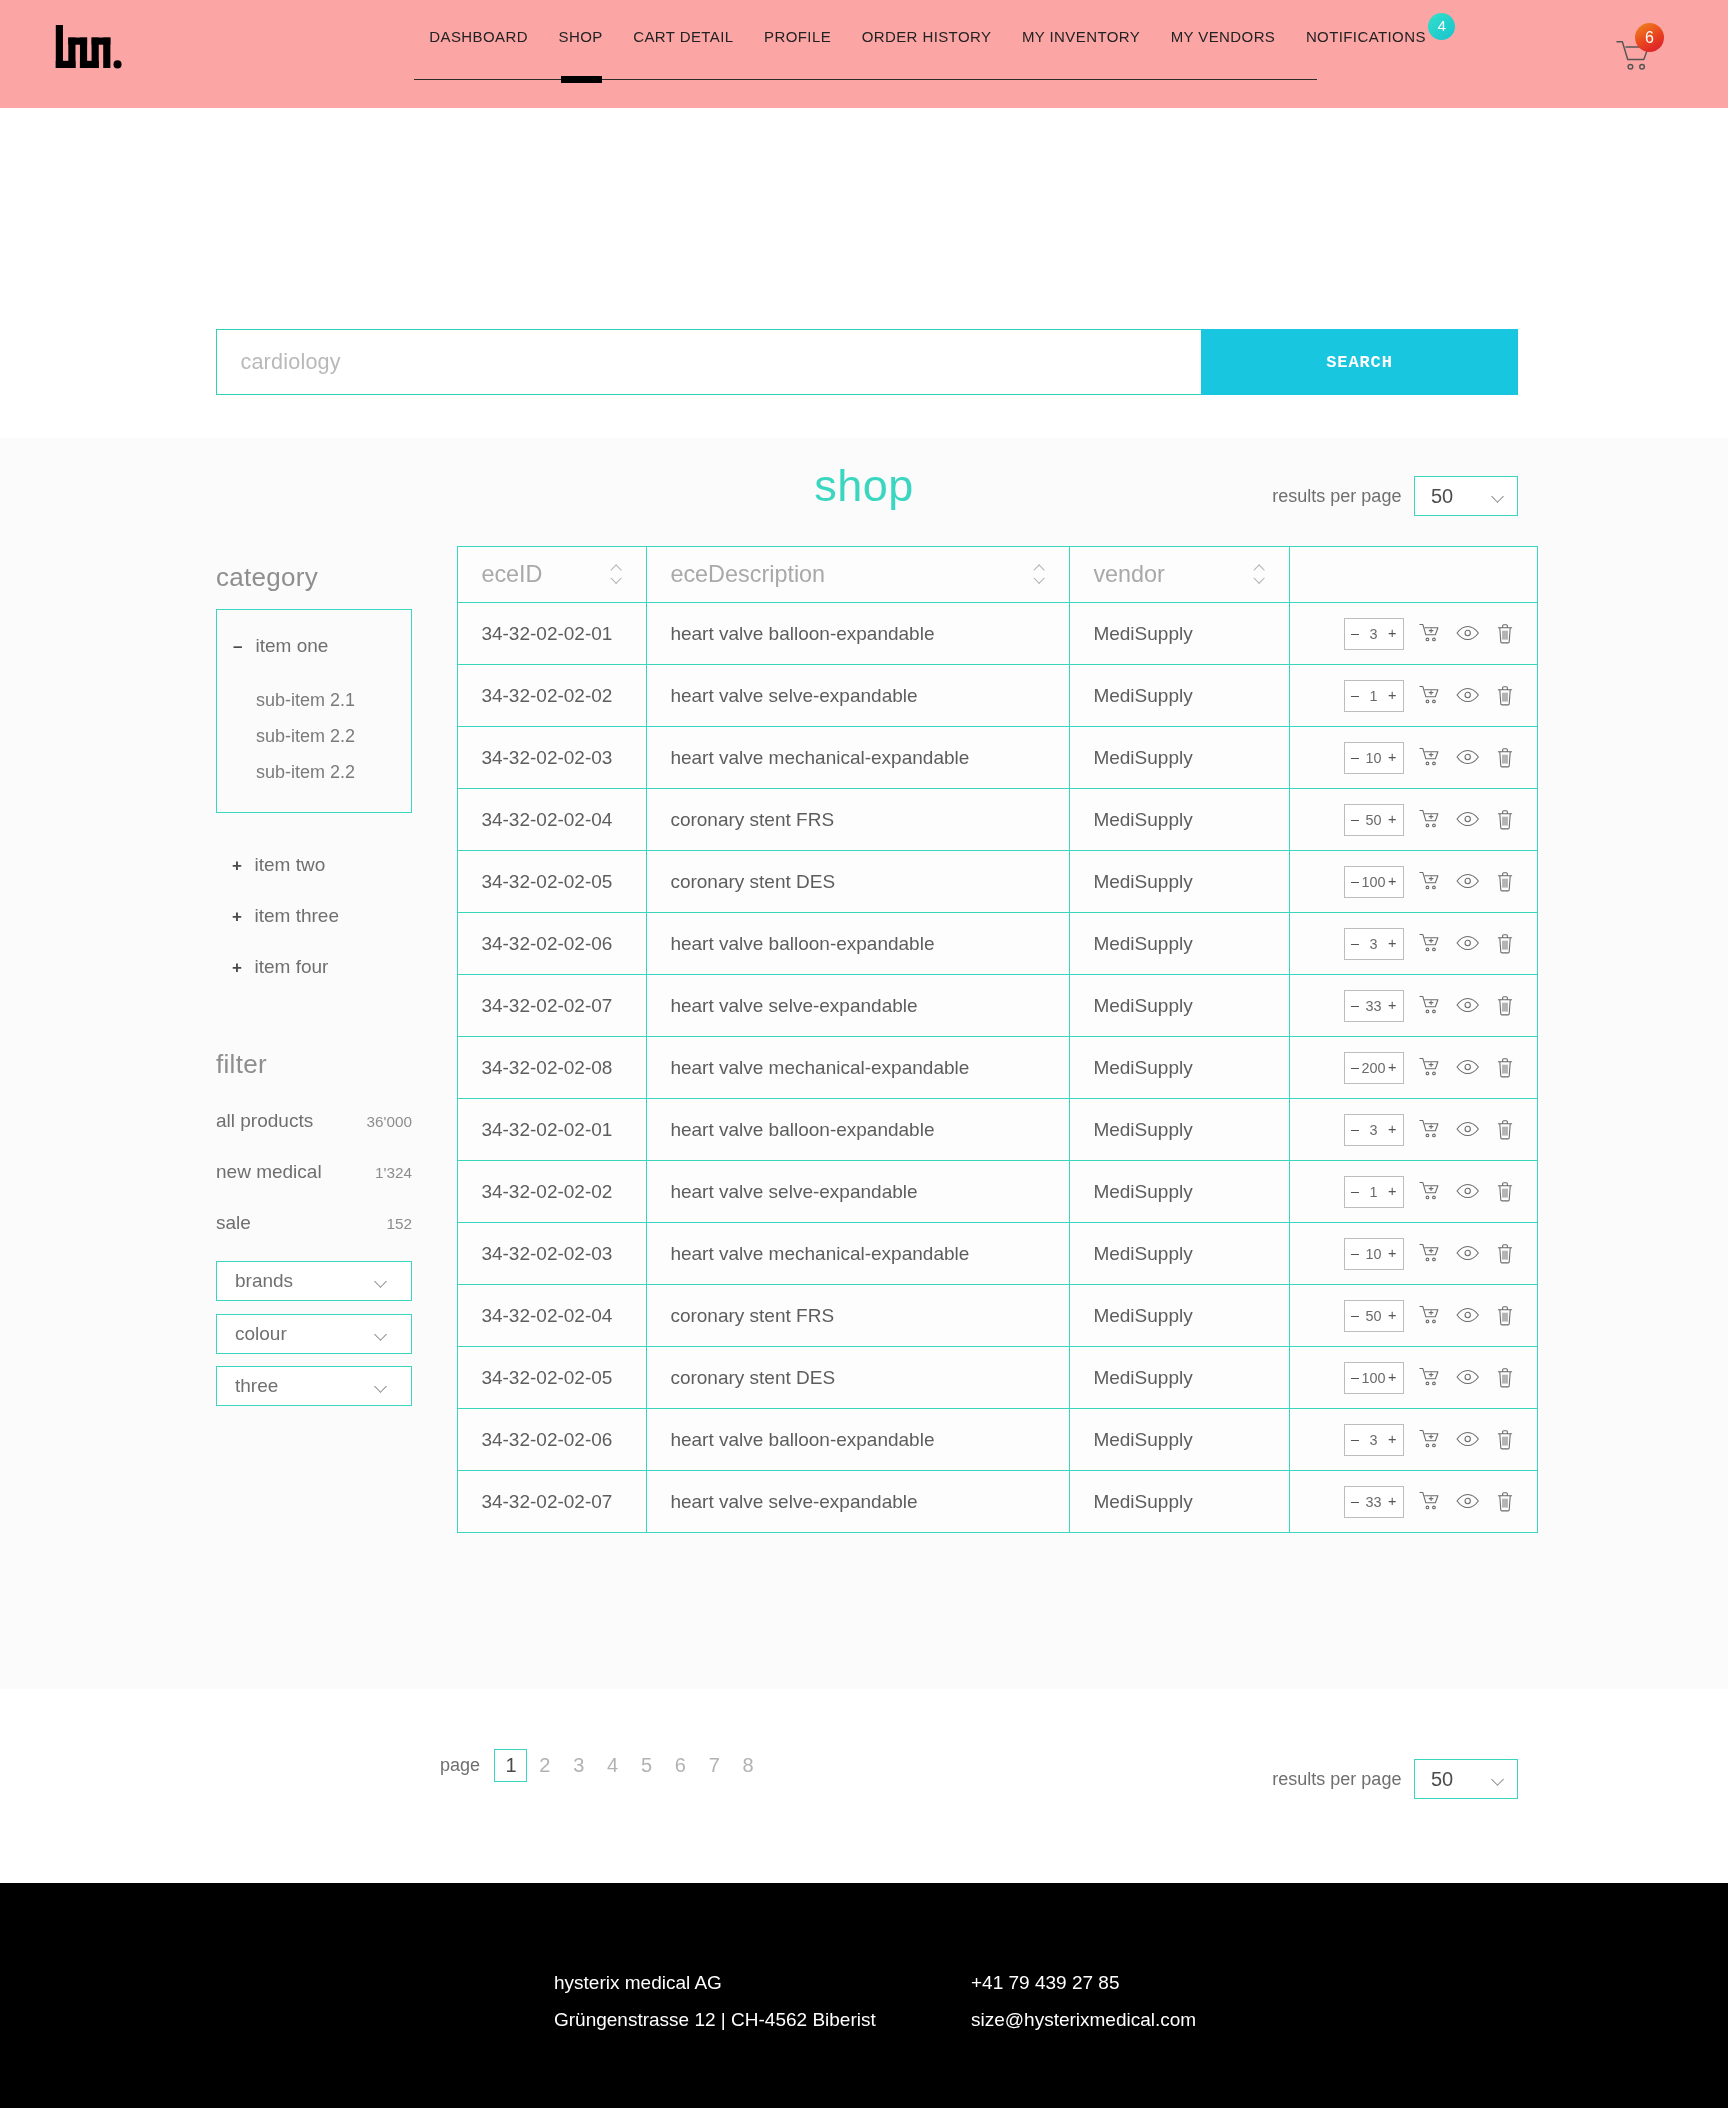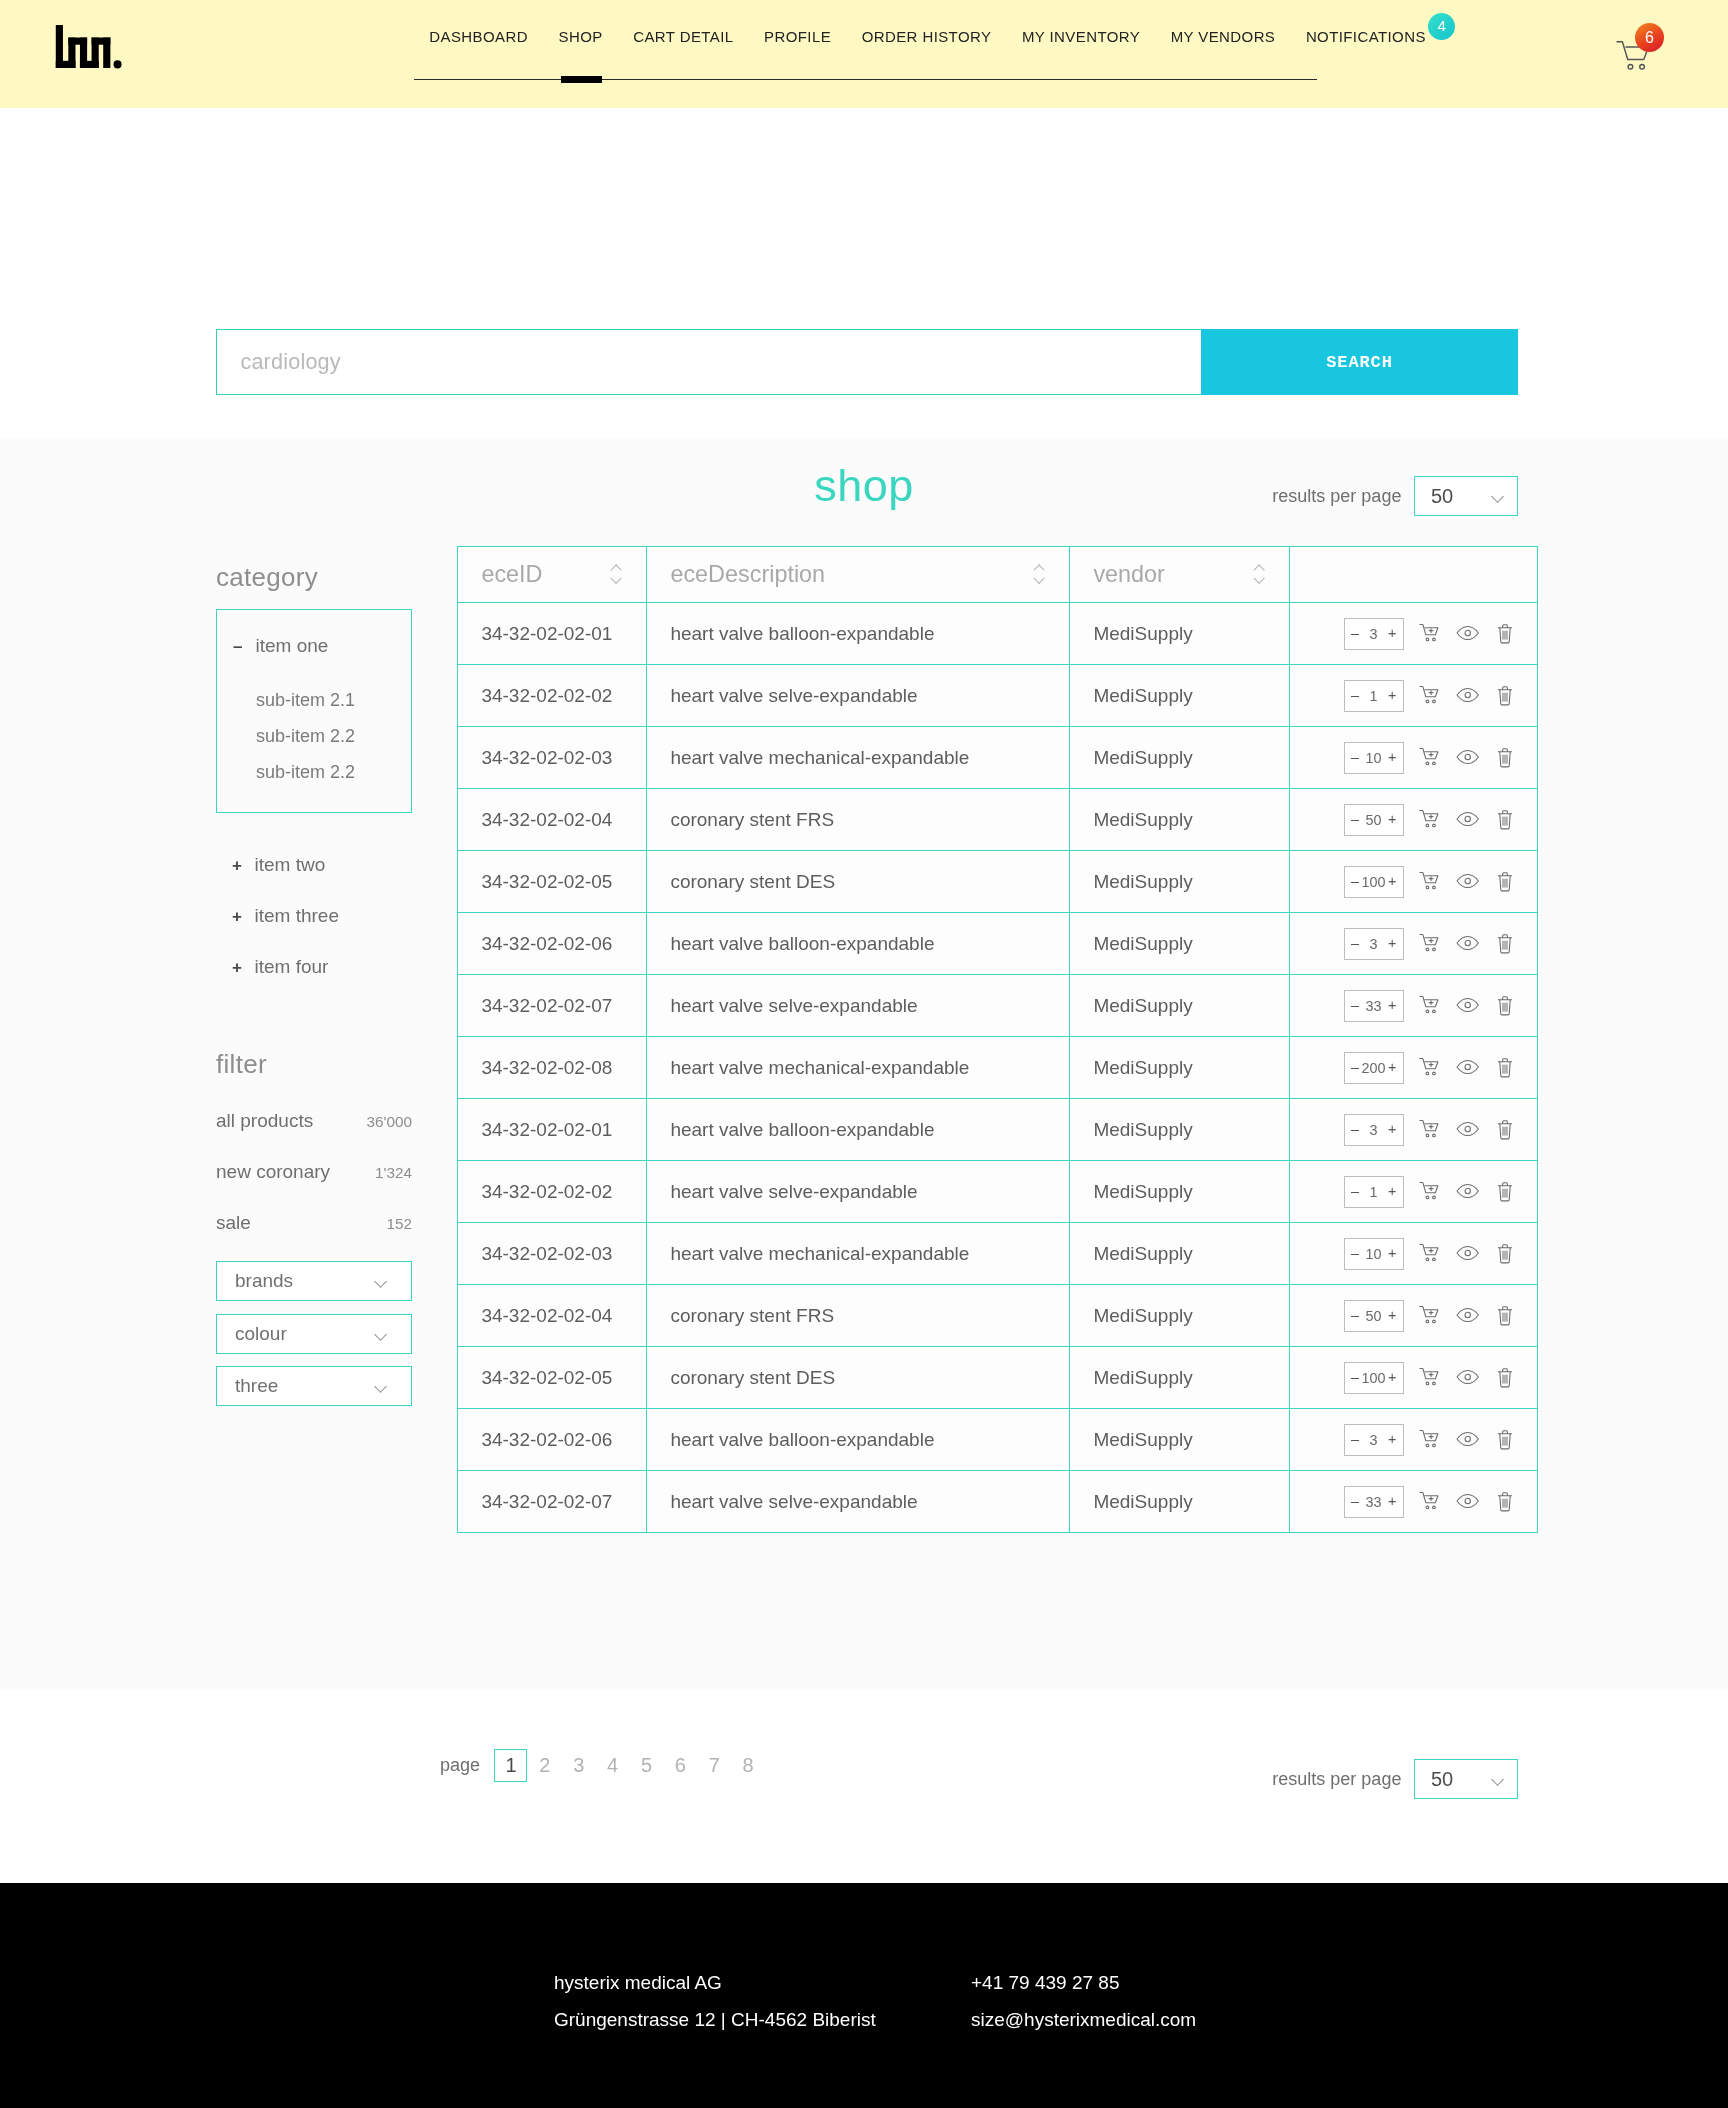--- a/index.html
+++ b/index.html
@@ -15,21 +15,21 @@
     width: 1728px;
     min-height: 2109px;
     position: relative;
     overflow-x: hidden;
   }
 
   
   .header {
     position: relative;
     height: 108px;
-    background: #fef9c3;
+    background: #fca5a5;
     width: 1728px;
   }
   .logo {
     position: absolute;
     left: 54px;
     top: 23.4px;
     width: 68px;
     height: 47px;
     display: flex;
     align-items: flex-end;
@@ -606,21 +606,21 @@
       </div>
 
       <div class="filter-block">
         <div class="side-heading">filter</div>
 
         <div class="filter-row">
           <span>all products</span>
           <span class="filter-count">36'000</span>
         </div>
         <div class="filter-row">
-          <span>new coronary</span>
+          <span>new medical</span>
           <span class="filter-count">1'324</span>
         </div>
         <div class="filter-row">
           <span>sale</span>
           <span class="filter-count">152</span>
         </div>
 
         <div class="fsel">
           <span class="fsel-label">brands</span>
           <span class="chev"></span>

